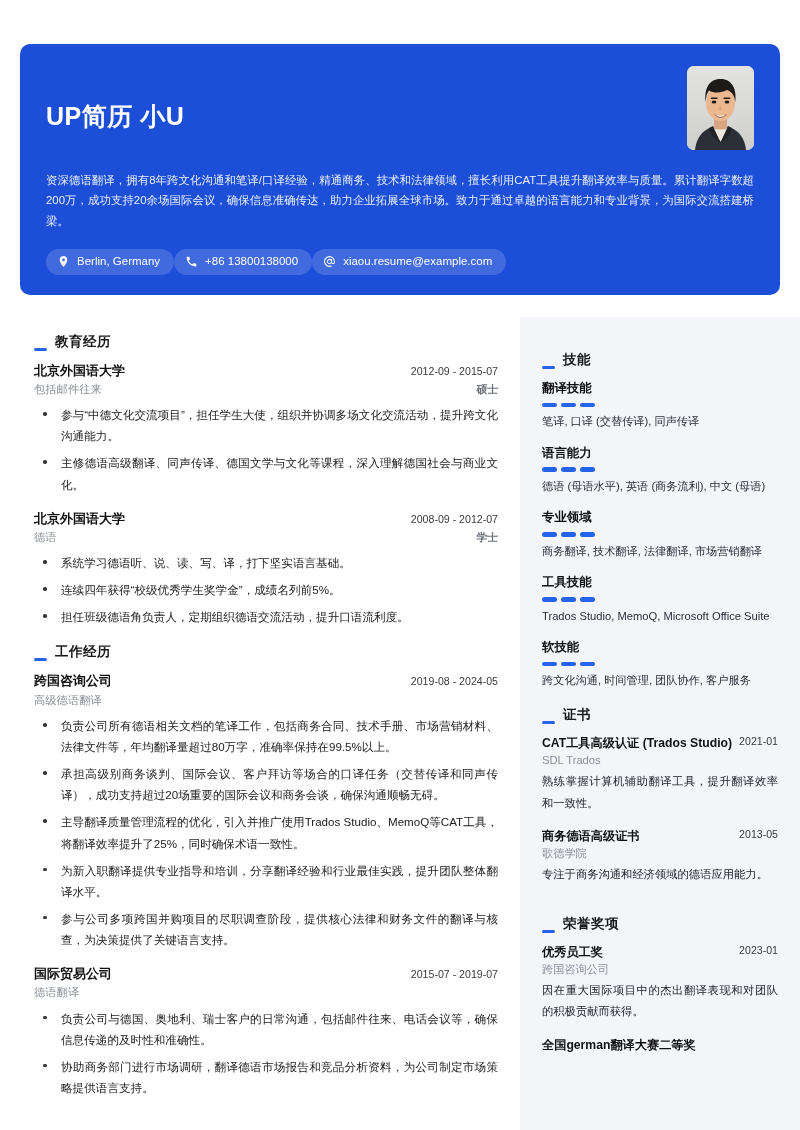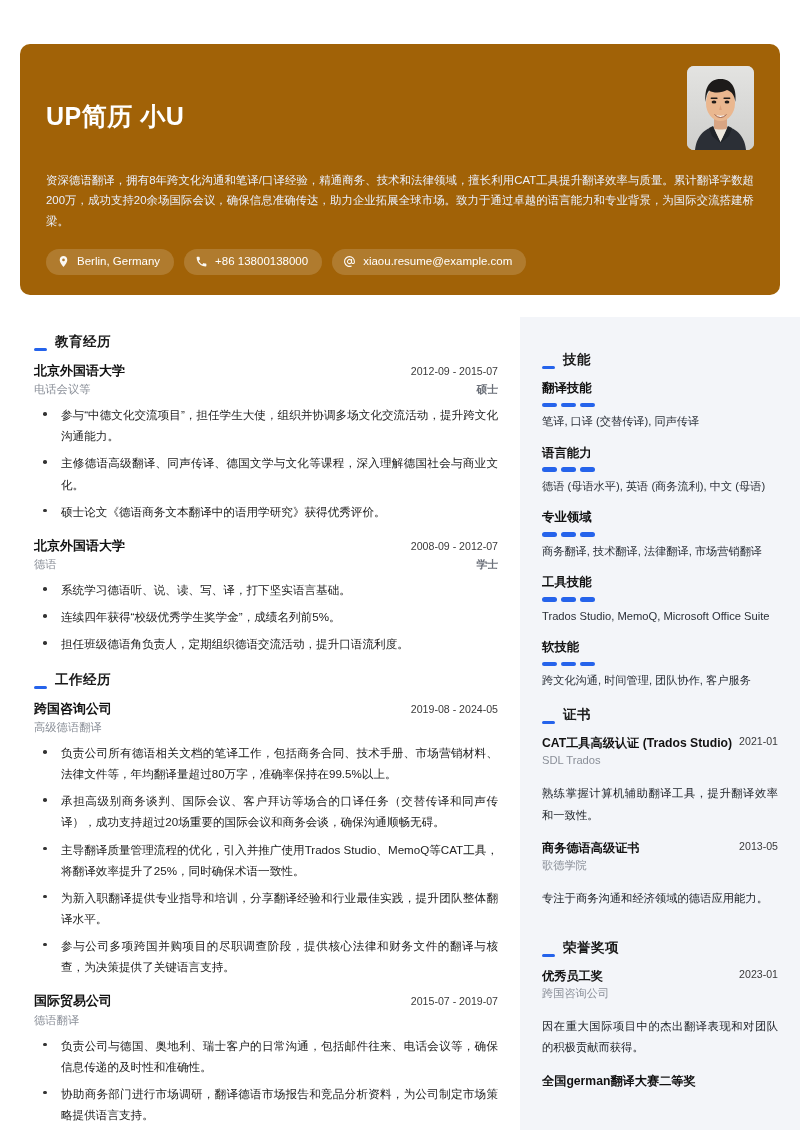--- a/index.html
+++ b/index.html
@@ -14,21 +14,21 @@
     width: 800px;
     min-height: 1130px;
     background: #ffffff;
     position: relative;
     overflow: hidden;
   }
 
   
   .header {
     margin: 44px 20px 0 20px;
-    background: #a16207;
+    background: #1d4ed8;
     border-radius: 10px;
     padding: 26px 26px 20px 26px;
     position: relative;
     color: #ffffff;
   }
   .header-top {
     display: flex;
     align-items: flex-start;
     justify-content: space-between;
     min-height: 84px;
@@ -55,21 +55,20 @@
     font-size: 11.4px;
     line-height: 1.78;
     color: #eaf0fe;
     margin-top: 16px;
     text-align: justify;
     max-width: 722px;
   }
 
   .chips {
     display: flex;
-    gap: 10px;
     margin-top: 18px;
     flex-wrap: wrap;
   }
   .chip {
     background: rgba(255,255,255,0.16);
     border-radius: 999px;
     padding: 6px 14px 6px 11px;
     font-size: 11.5px;
     color: #ffffff;
     display: flex;
@@ -222,21 +221,21 @@
   .side-entry-sub {
     font-size: 11.2px;
     color: #8a8f98;
     line-height: 1.6;
     clear: both;
   }
   .side-entry-desc {
     font-size: 11.3px;
     line-height: 1.9;
     color: #22262c;
-    margin-top: 13px;
+    margin-top: 1px;
     text-align: justify;
   }
   .clip { overflow: hidden; }
 </style>
 </head>
 <body>
 
 <div class="page">
 
   <div class="header">
@@ -318,27 +317,26 @@
           <span class="sec-dash"></span>
           <span class="sec-title">教育经历</span>
         </div>
 
         <div class="entry">
           <div class="entry-row">
             <span class="entry-org">北京外国语大学</span>
             <span class="entry-date">2012-09 - 2015-07</span>
           </div>
           <div class="entry-row">
-            <span class="entry-sub">电话会议等</span>
+            <span class="entry-sub">包括邮件往来</span>
             <span class="entry-sub-right">硕士</span>
           </div>
           <ul class="bullets">
             <li>参与“中德文化交流项目”，担任学生大使，组织并协调多场文化交流活动，提升跨文化沟通能力。</li>
             <li>主修德语高级翻译、同声传译、德国文学与文化等课程，深入理解德国社会与商业文化。</li>
-            <li>硕士论文《德语商务文本翻译中的语用学研究》获得优秀评价。</li>
           </ul>
         </div>
 
         <div class="entry">
           <div class="entry-row">
             <span class="entry-org">北京外国语大学</span>
             <span class="entry-date">2008-09 - 2012-07</span>
           </div>
           <div class="entry-row">
             <span class="entry-sub">德语</span>

